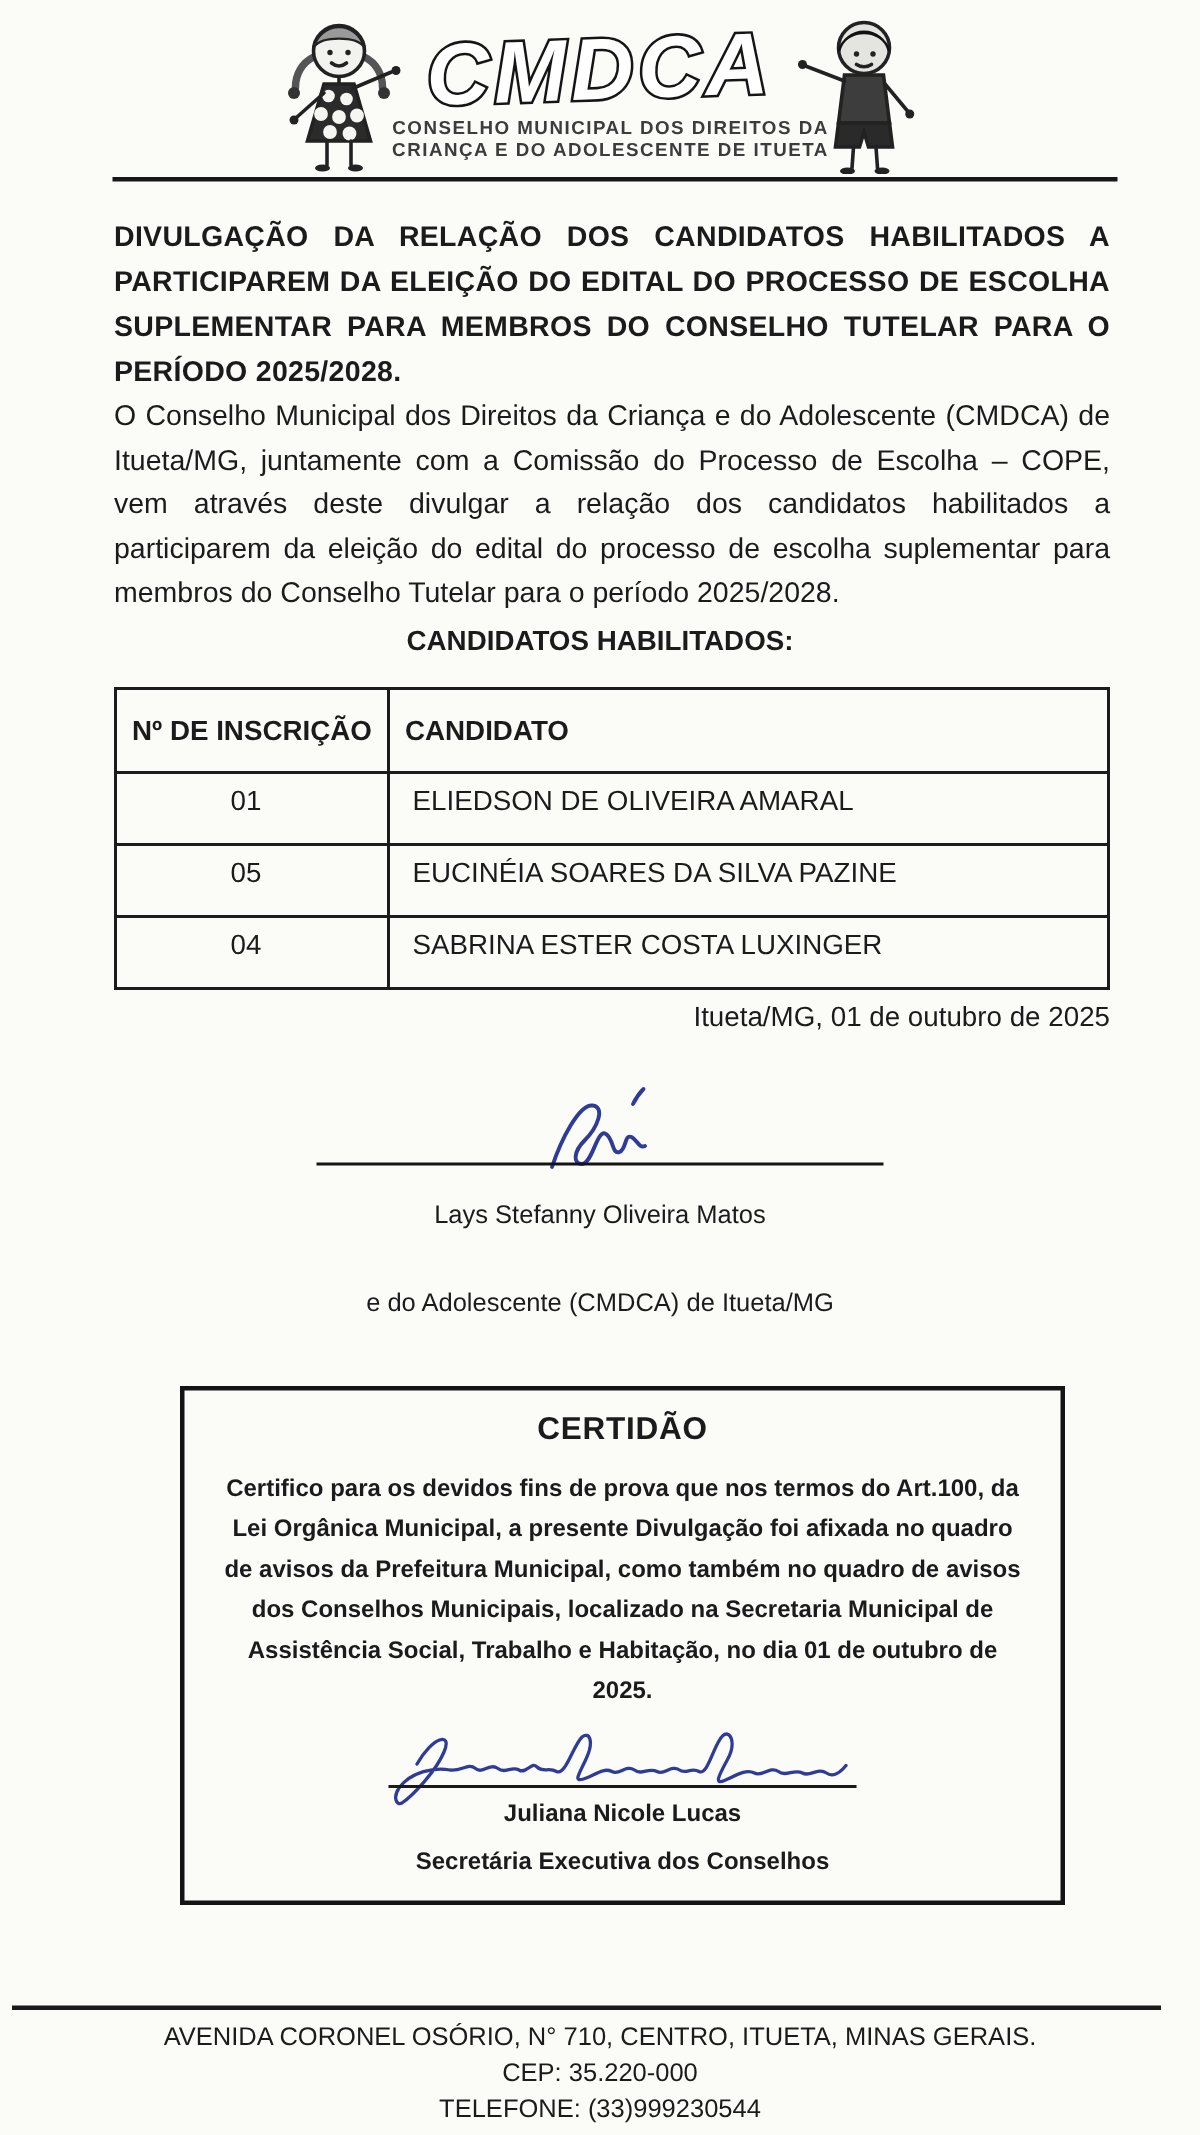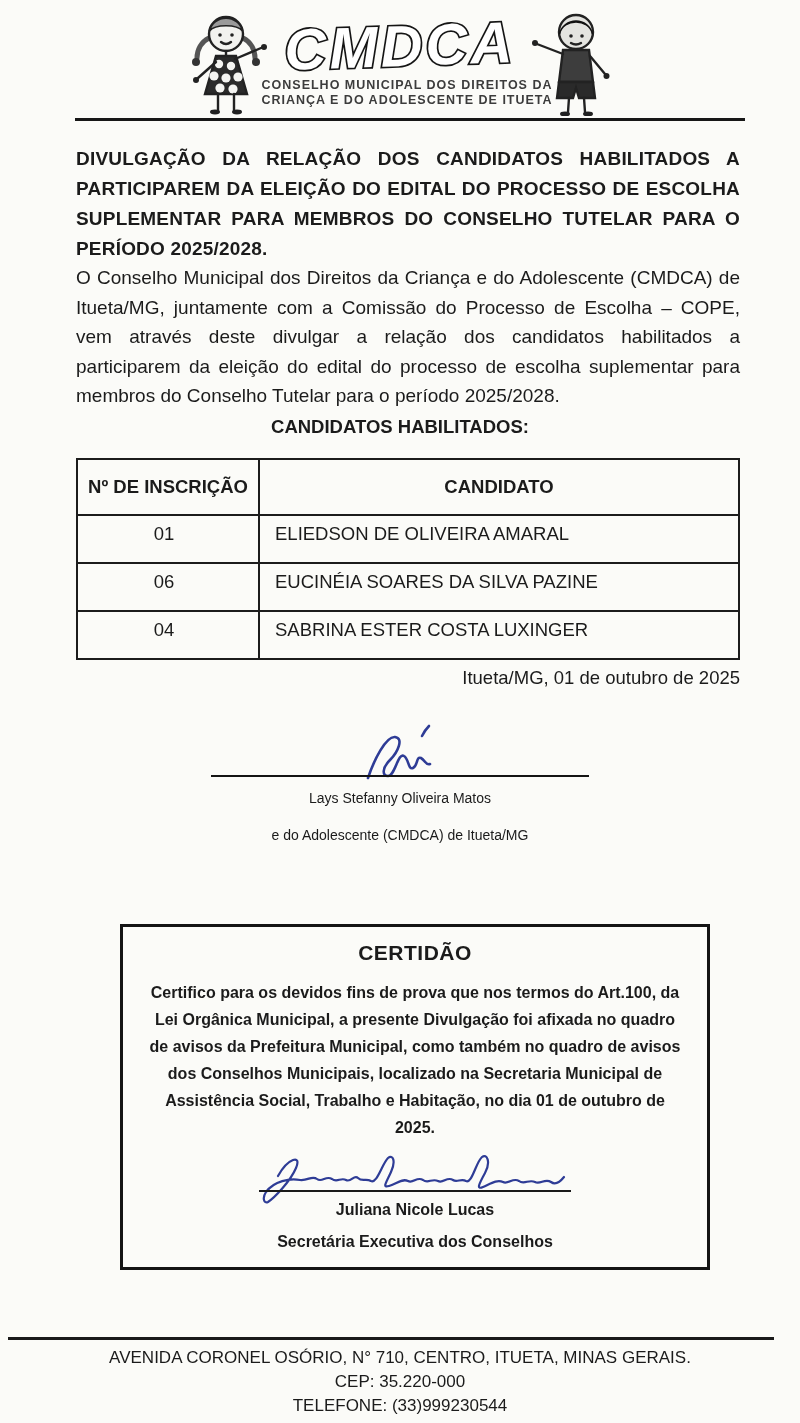--- a/index.html
+++ b/index.html
@@ -37,21 +37,21 @@
   
   .cand-table{
     top:458px;left:76px;width:664px;
     border-collapse:collapse;
     font-size:18.5px;
   }
   .cand-table th,.cand-table td{
     border:2px solid #1c1c1c;
   }
   .cand-table th{
-    font-weight:bold;text-align:center;
+    font-weight:bold;text-align:left;
     padding:5px 10px;height:44px;
   }
   .cand-table .col-num{width:160px;}
   .cand-table td{
     vertical-align:top;padding:7px 10px 0 2px;height:39px;
   }
   .cand-table td.num{text-align:center;}
   .cand-table td.name{padding-left:15px;}
 
   
@@ -60,21 +60,21 @@
     font-size:18.5px;margin:0;
   }
 
   
   .sig1-block{
     top:724px;left:0;width:800px;
     display:flex;flex-direction:column;align-items:center;margin:0;
   }
   .sig1-scrawl{margin-bottom:-11px;}
   .sig1-line{width:378px;height:0;border-bottom:2px solid #141414;margin-bottom:3px;}
-  .sig1-name,.sig1-role{font-size:14px;line-height:25px;text-align:center;margin:6px;}
+  .sig1-name,.sig1-role{font-size:17px;line-height:25px;text-align:center;margin:17px;}
 
   
   .cert-box{
     top:924px;left:120px;width:590px;height:346px;
     border:3px solid #141414;box-sizing:border-box;
     padding:14px 22px 0 22px;
     display:flex;flex-direction:column;align-items:center;
     background:transparent;
   }
   .cert-title{
@@ -182,21 +182,21 @@
       <th class="col-num">Nº DE INSCRIÇÃO</th>
       <th>CANDIDATO</th>
     </tr>
   </thead>
   <tbody>
     <tr>
       <td class="num">01</td>
       <td class="name">ELIEDSON DE OLIVEIRA AMARAL</td>
     </tr>
     <tr>
-      <td class="num">06</td>
+      <td class="num">05</td>
       <td class="name">EUCINÉIA SOARES DA SILVA PAZINE</td>
     </tr>
     <tr>
       <td class="num">04</td>
       <td class="name">SABRINA ESTER COSTA LUXINGER</td>
     </tr>
   </tbody>
 </table>
 
 <p class="abs dateline">Itueta/MG, 01 de outubro de 2025</p>

